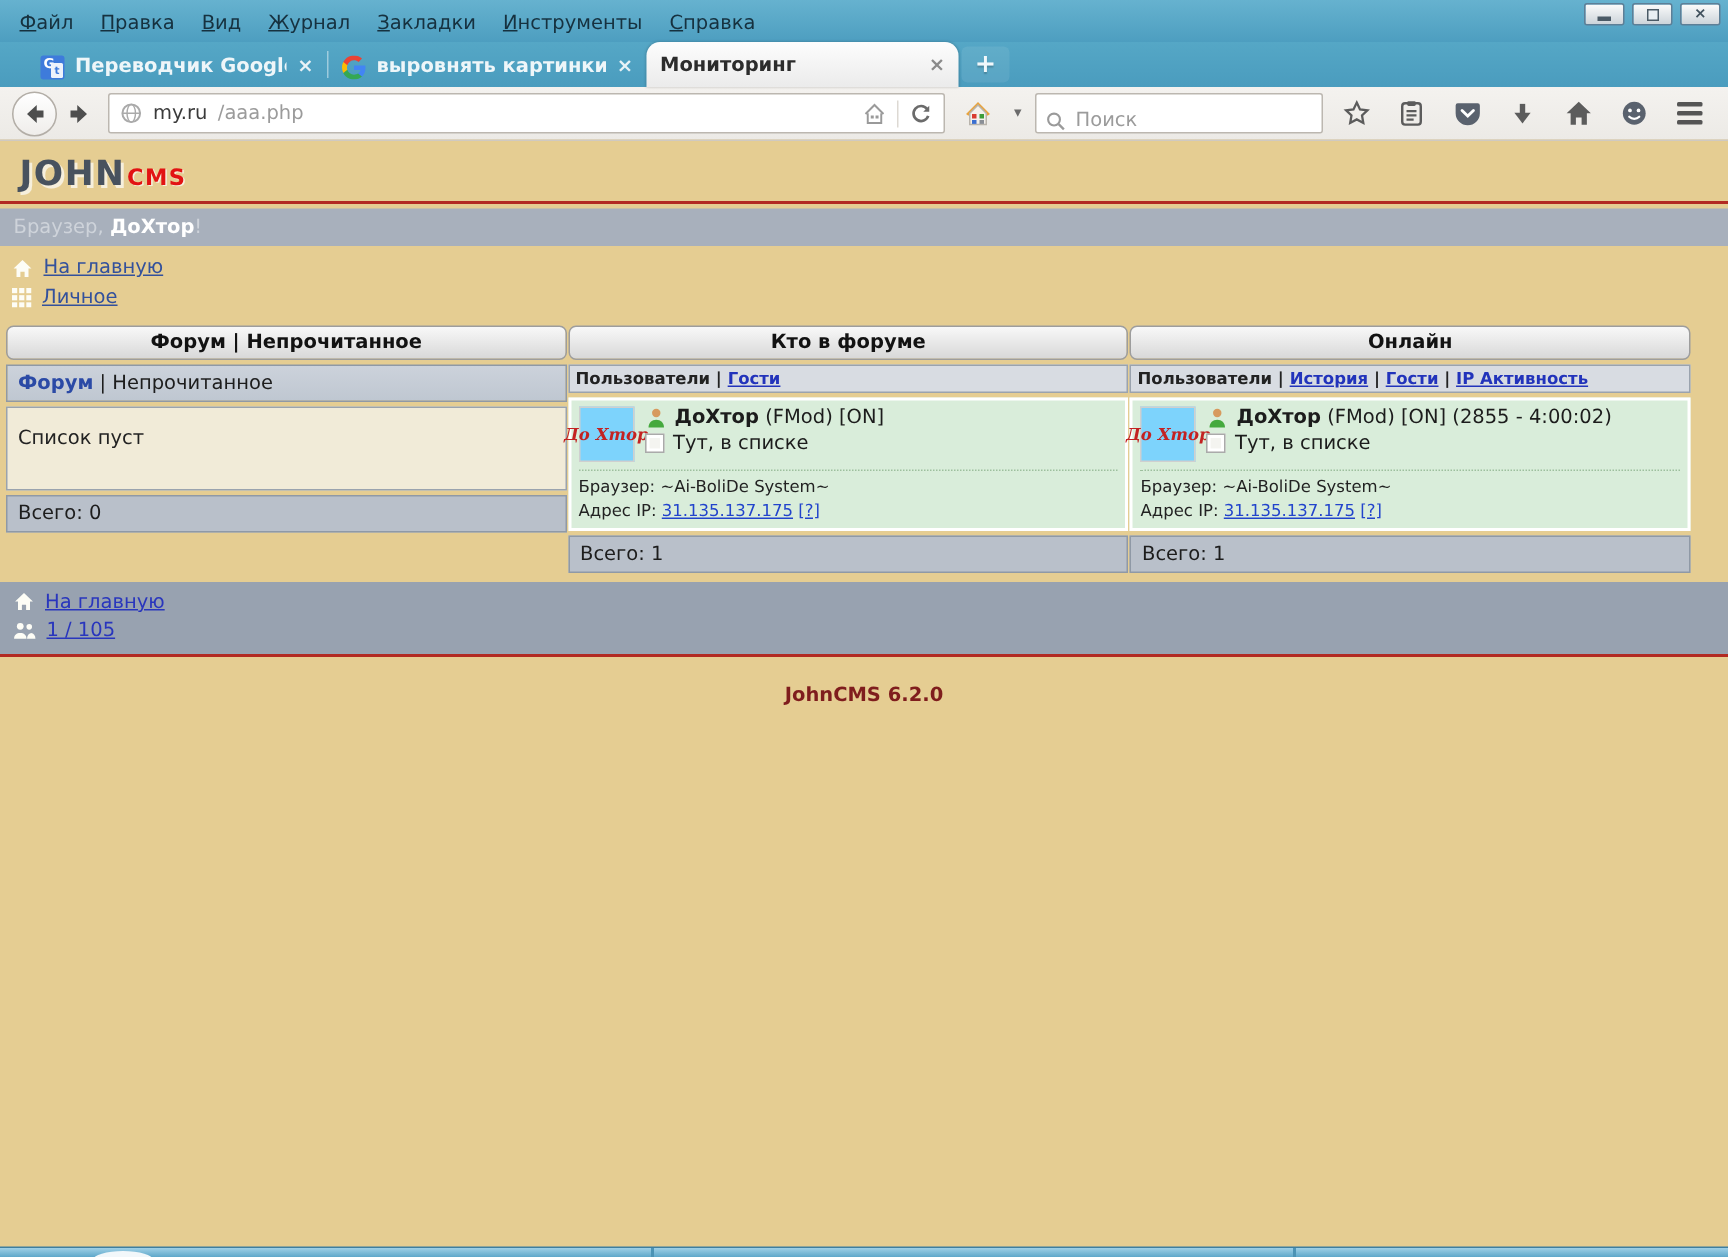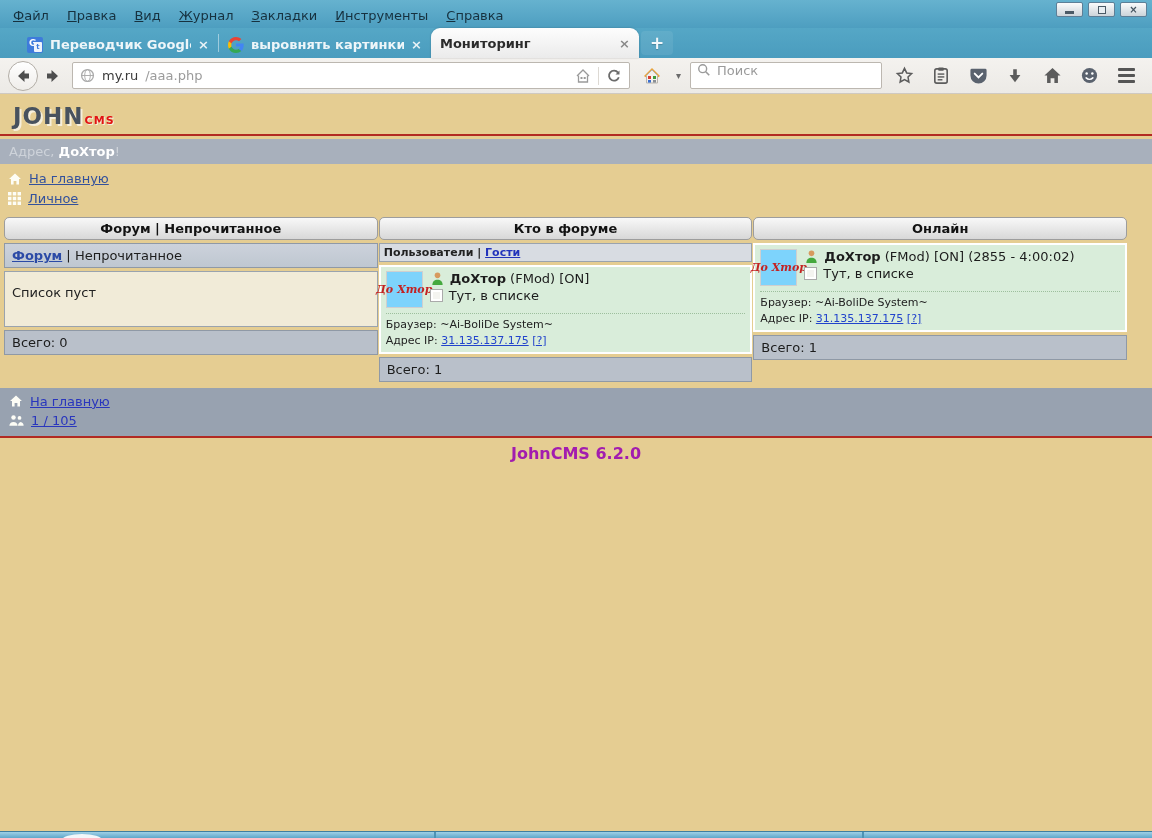--- a/index.html
+++ b/index.html
@@ -70,61 +70,61 @@
     width:558px; height:27px; background:#fff; border:1px solid #bcb7b0; border-radius:2px;
     display:flex; align-items:center; padding:0 7px; gap:7px; font-size:13px;
   }
   .url-host { color:#3a3a3a; }
   .url-path { color:#9b9b9b; }
   .url-spacer { flex:1; }
   .urlbar .inbar-sep { width:1px; height:18px; background:#ddd9d3; }
   .ext-caret { color:#6b6b6b; font-size:10px; padding:0 2px; }
   .searchbox {
     width:192px; height:27px; background:#fff; border:1px solid #bcb7b0; border-radius:2px;
-    display:flex; align-items:flex-start; padding:0 6px; gap:6px;
+    display:flex; align-items:flex-end; padding:0 6px; gap:6px;
   }
   .searchbox input {
     border:none; outline:none; width:140px; font-size:13px;
     font-family:"DejaVu Sans","Liberation Sans",sans-serif; color:#444; background:transparent;
   }
   .searchbox input::placeholder { color:#9b9b9b; }
   .tool-icon { width:30px; height:28px; display:flex; align-items:center; justify-content:center; flex:0 0 30px; }
   .hamburger { display:flex; flex-direction:column; gap:3px; }
   .hamburger span { width:17px; height:3px; background:#555; border-radius:1px; }
   
   .site-header {
     background:#e5cd92; border-bottom:2px solid #b22a22; padding:7px 0 5px 13px; margin-top:2px;
   }
   .logo-main {
     font-size:23px; font-weight:bold; letter-spacing:1px; color:#48525e;
     text-shadow:2px 2px 0 #f6efdc; font-family:"DejaVu Sans","Liberation Sans",sans-serif;
   }
   .logo-sub {
-    font-size:11px; font-weight:bold; color:#e21313; letter-spacing:1px;
+    font-size:15px; font-weight:bold; color:#e21313; letter-spacing:1px;
     text-shadow:1px 1px 0 #f6efdc; margin-left:1px;margin-top:48px;
   }
   .welcome {
     margin-top:3px; background:#a8b0bc; color:#ced3da; font-size:13px; padding:5px 9px;
   }
   .welcome b { color:#ffffff; }
   .quicknav { padding:7px 8px 4px; }
   .qn-row { display:flex; align-items:center; gap:7px; margin-bottom:5px; font-size:13px; }
   a.pglink { color:#33519c; text-decoration:underline; cursor:pointer; }
   a.blulink { color:#2936bd; text-decoration:underline; cursor:pointer; }
   .columns { display:flex; gap:1px; padding:2px 25px 0 4px; align-items:flex-start; }
   .col { flex:1; display:flex; flex-direction:column; gap:3px; }
   .col-title {
     background:linear-gradient(#f8f8f8,#d8d8d8); border:1px solid #9d9d9d; border-radius:5px;
     text-align:center; font-weight:bold; font-size:13px; color:#121212; padding:3px 4px;
   }
   .crumb {
     background:linear-gradient(#ccd2db,#bfc7d1); border:1px solid #8f99a6;
     padding:4px 7px; font-size:13px; color:#1d1d1d;
   }
-  .crumb a { color:#2b4aa6; font-weight:bold; text-decoration:underline; cursor:pointer; }
+  .crumb a { color:#2b4aa6; font-weight:bold; cursor:pointer; }
   .crumb b { color:#1d1d1d; }
   .body-row {
     background:#f1ebd8; border:1px solid #9aa3ae; padding:13px 7px 26px; font-size:13px; color:#222;
   }
   .filter {
     background:#d8dce2; border:1px solid #9aa3ae; padding:2px 4px;
     font-size:11px; font-weight:bold; color:#222;
   }
   .filter a { color:#2233bb; text-decoration:underline; cursor:pointer; }
   .usercard { background:#d9edda; border:2px solid #ffffff; padding:4px 5px 3px; }
@@ -142,21 +142,21 @@
   .uc-line2 { display:flex; align-items:center; gap:6px; margin-top:2px; }
   .mini-box { width:13px; height:13px; border:1px solid #aaa; background:#f4f4f0; box-shadow:inset 0 0 0 2px #fff; }
   .uc-sep { border-top:1px dotted #9dbf9d; margin:5px 0 3px; }
   .uc-small { font-size:11px; color:#222; line-height:1.45; }
   .uc-small a { color:#2244cc; text-decoration:underline; cursor:pointer; }
   .total { background:#b9c0ca; border:1px solid #8f99a6; padding:4px 7px; font-size:13px; color:#1d1d1d; }
   .page-footer {
     margin-top:6px; background:#98a2b0; border-bottom:2px solid #b22a22; padding:6px 9px 8px;
   }
   .pf-row { display:flex; align-items:center; gap:7px; margin-bottom:4px; font-size:13px; }
-  .version { text-align:center; font-weight:bold; color:#a21caf; font-size:16px; margin-top:6px; }
+  .version { text-align:center; font-weight:bold; color:#7f1d1d; font-size:13px; margin-top:18px; }
   
   .taskbar {
     position:absolute; left:0; right:0; bottom:0; height:7px;
     background:linear-gradient(#9fd0e6,#5ea7ca); border-top:1px solid #3e7e9f;
   }
   .task-orb { position:absolute; left:62px; top:2px; width:40px; height:12px; background:#f2f7fa; border-radius:50%; }
   .task-seg { position:absolute; top:0; width:2px; height:7px; background:#4c93b5; }
   svg { display:block; }
 </style>
 </head>
@@ -316,21 +316,21 @@
   </span>
 </div>
 
 <div class="page">
 
   <div class="site-header">
     <span class="logo-main">JOHN</span><span class="logo-sub">CMS</span>
   </div>
 
   <div class="welcome">
-    <span>Адрес, </span><b>ДоХтор</b><span>!</span>
+    <span>Браузер, </span><b>ДоХтор</b><span>!</span>
   </div>
 
   <div class="quicknav">
     <div class="qn-row">
       <svg width="14" height="14" viewBox="0 0 20 20">
         <path fill="#fdfdf6" d="M10 2 1.5 10h2.8v8H8v-5h4v5h3.7v-8h2.8z"></path>
       </svg>
       <a class="pglink">На главную</a>
     </div>
     <div class="qn-row">
@@ -393,20 +393,29 @@
         <div class="uc-small">Браузер: ~Ai-BoliDe System~</div>
         <div class="uc-small">
           <span>Адрес IP: </span><a>31.135.137.175</a> <a>[?]</a>
         </div>
       </div>
       <div class="total">Всего: 1</div>
     </div>
 
     <div class="col">
       <div class="col-title">Онлайн</div>
+      <div class="filter">
+        <span>Пользователи</span>
+        <span>|</span>
+        <a>История</a>
+        <span>|</span>
+        <a>Гости</a>
+        <span>|</span>
+        <a>IP Активность</a>
+      </div>
       <div class="usercard">
         <div class="uc-top">
           <div class="avatar">
             <span>До</span>
             <span class="av2">Хтор</span>
           </div>
           <div class="uc-main">
             <div class="uc-line1">
               <svg width="15" height="15" viewBox="0 0 16 16">
                 <circle cx="8" cy="4.6" r="3" fill="#d79a5e"></circle>

